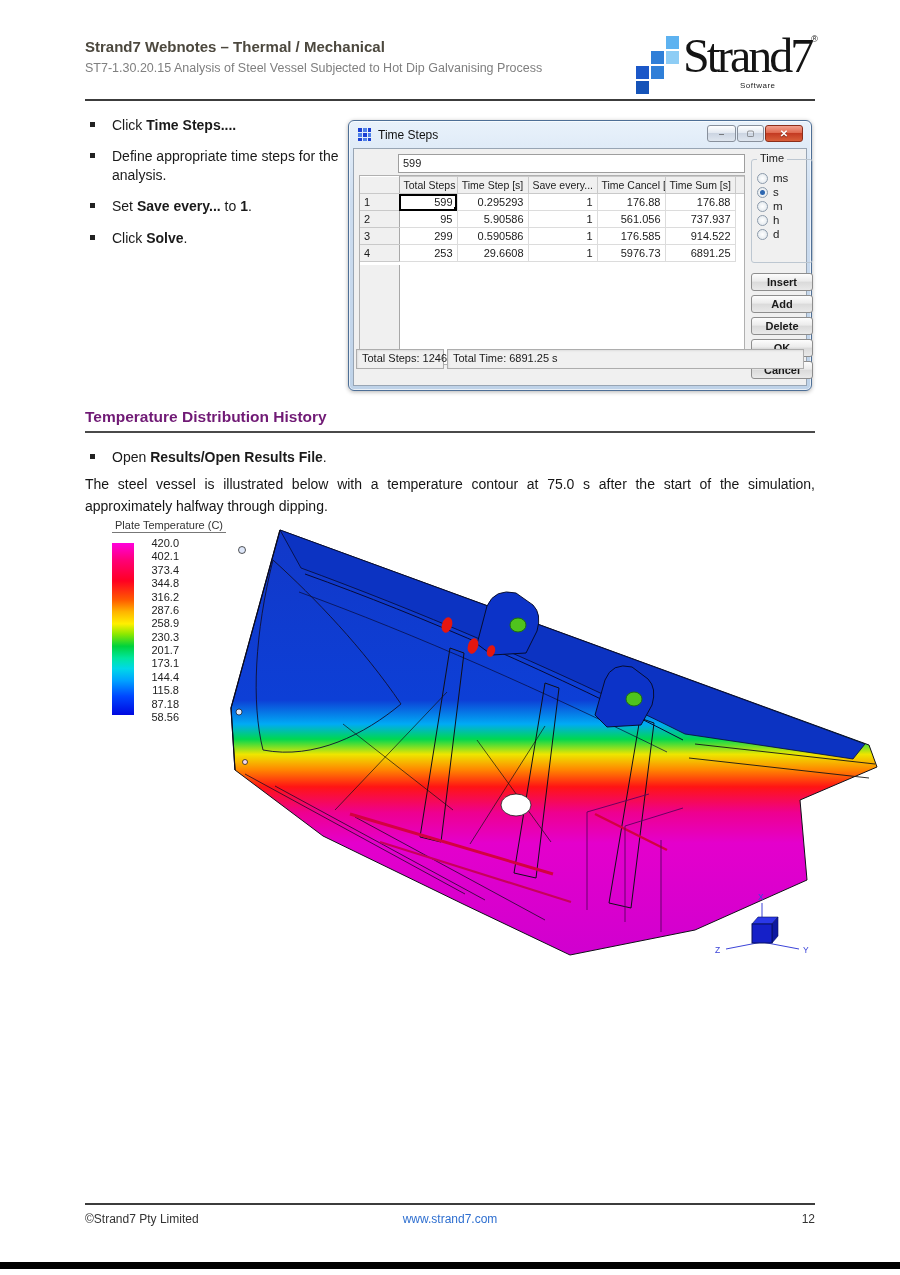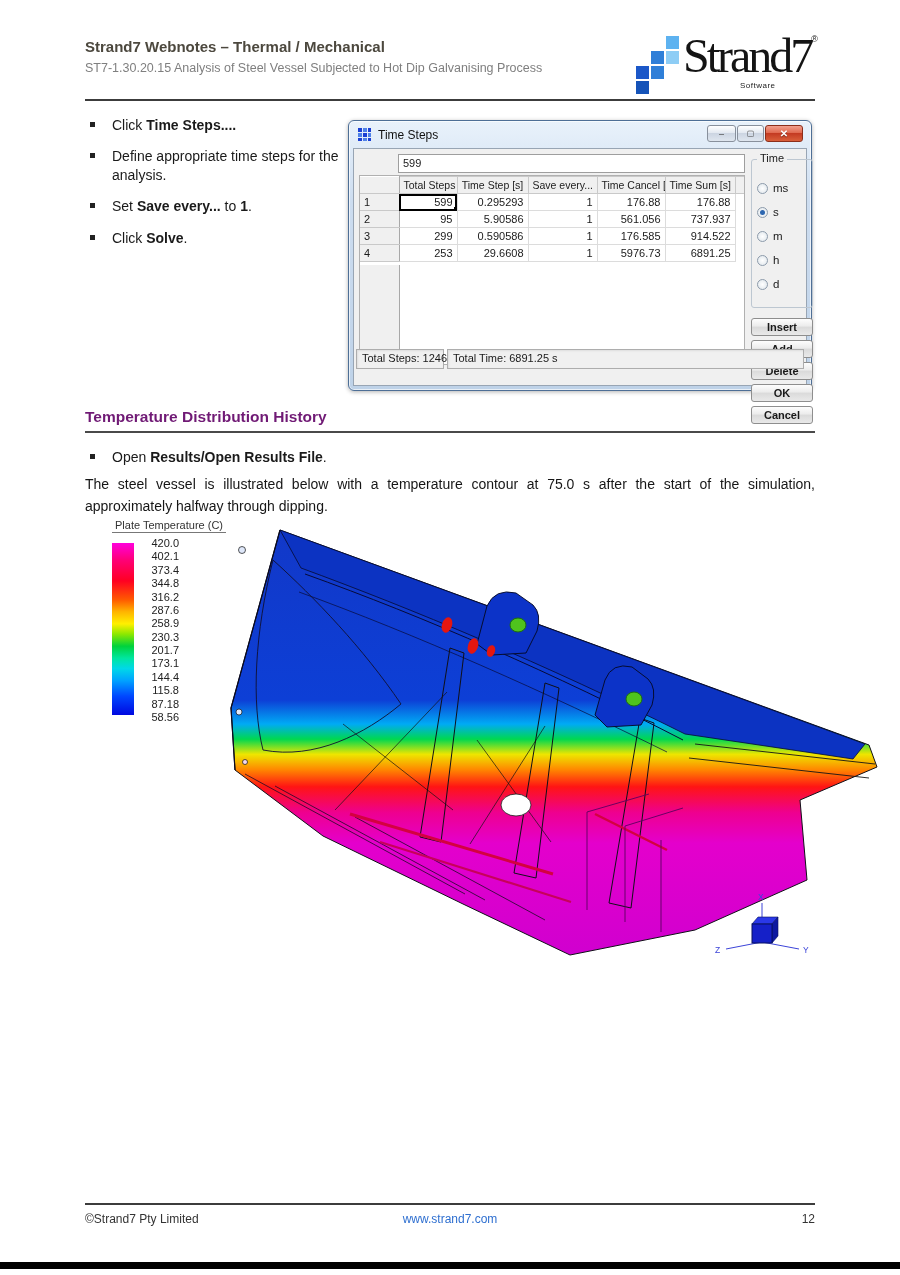--- a/index.html
+++ b/index.html
@@ -58,23 +58,23 @@
   .selcell{outline:2px solid #000;outline-offset:-2px;position:relative;}
   .selcell::after{content:"";position:absolute;right:-1px;bottom:-1px;width:4px;height:4px;background:#000;}
   .rn-fill{position:absolute;left:0;top:89px;width:39px;bottom:0;background:#f0f0f0;
       border-right:1px solid #a8a8a8;}
   .statusbar{position:absolute;left:2px;right:2px;bottom:16px;height:20px;display:flex;gap:3px;font-size:11px;}
   .scell{border:1px solid #adadad;background:#f0f0f0;box-shadow:inset 1px 1px 2px rgba(0,0,0,.08);
       padding:2px 5px 0;white-space:nowrap;box-sizing:border-box;}
   .scell.first{width:88px;}
   .scell.rest{flex:1;}
   .rpanel{position:absolute;left:397px;top:10px;width:62px;}
-  .groupbox{border:1px solid #bdc7d1;border-radius:3px;position:relative;padding:10px 5px 5px;margin-bottom:10px;}
+  .groupbox{border:1px solid #bdc7d1;border-radius:3px;position:relative;padding:10px 5px 20px;margin-bottom:10px;}
   .gb-label{position:absolute;top:-8px;left:5px;background:#f0f0f0;padding:0 3px;font-size:11px;}
-  .radio-row{display:flex;align-items:center;margin:12px 0;font-size:11.5px;gap:5px;}
+  .radio-row{display:flex;align-items:center;margin:2px 0;font-size:11.5px;gap:5px;}
   .radio{width:11px;height:11px;border-radius:50%;border:1px solid #8d9bab;flex:none;
       background:radial-gradient(#ffffff,#dde4ea);box-sizing:border-box;}
   .radio.on::after{content:"";display:block;width:5px;height:5px;border-radius:50%;background:#2d67b0;margin:2px;}
   .btn{width:62px;height:18px;margin-bottom:4px;border:1px solid #8e8e8e;border-radius:3px;
       background:linear-gradient(#fdfdfd,#ebebeb 45%,#dadada 50%,#e9e9e9);font-size:11px;
       text-align:center;padding-top:2px;box-sizing:border-box;font-weight:bold;}
 
   
   .sec-h{position:absolute;left:85px;top:408px;font-size:15.5px;font-weight:bold;color:#701a75;}
   .sec-rule{position:absolute;left:85px;right:85px;top:431px;height:2px;background:#4a4a4a;}

